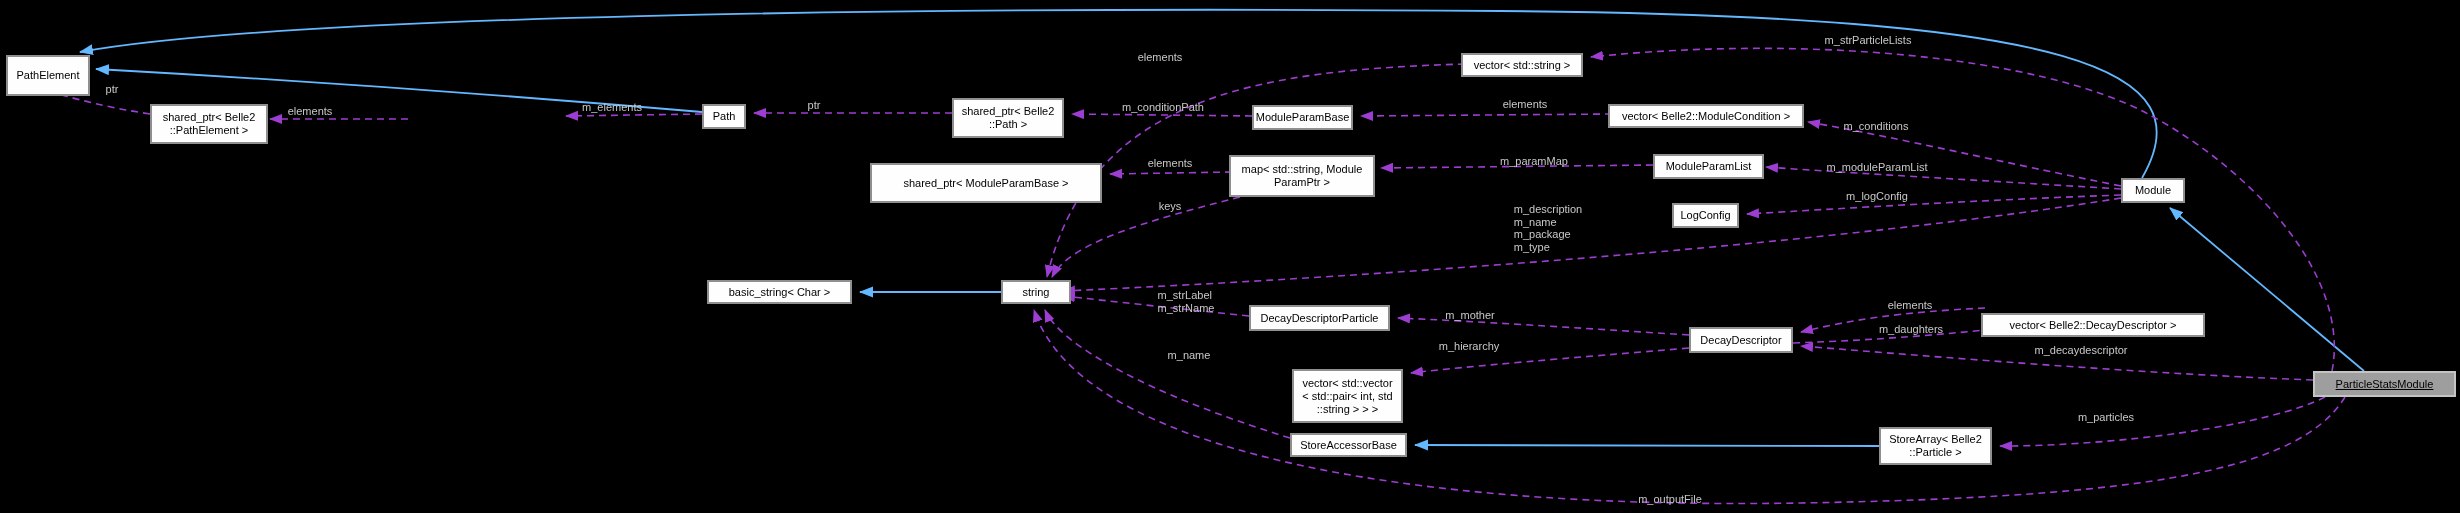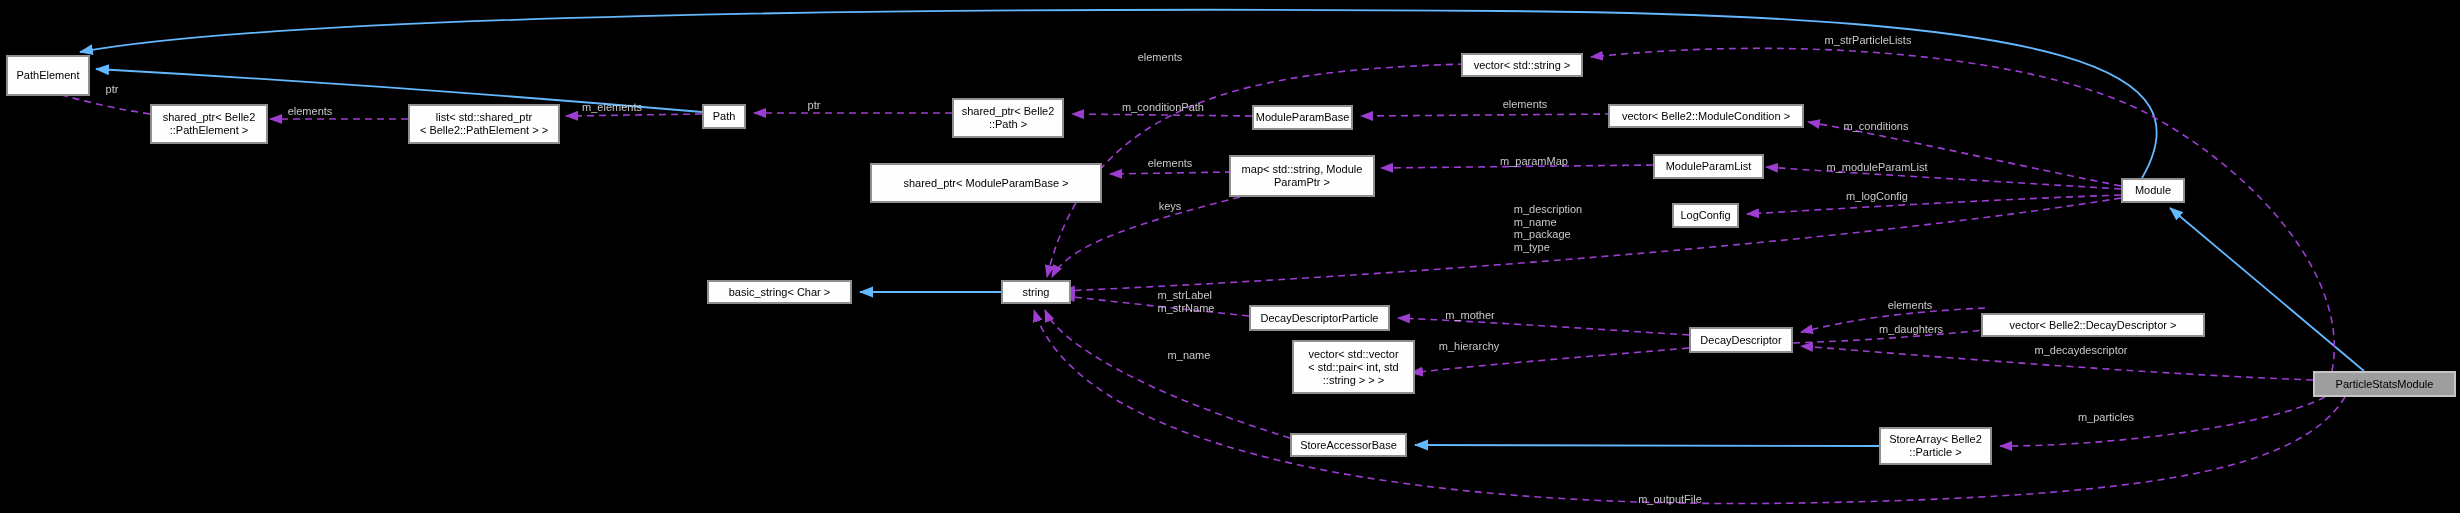--- a/index.html
+++ b/index.html
@@ -18,20 +18,21 @@
     position:absolute;box-sizing:border-box;
     display:flex;align-items:center;justify-content:center;
     background:var(--node-fill,#fff);
     border:2px solid var(--node-border,#8f8f8f);
     color:var(--node-text,#000);
     font-size:11px;line-height:13px;text-align:center;white-space:pre-line;
   }
   .node.hl{
     background:var(--highlight-fill,#9e9e9e);
     border-color:var(--highlight-border,#c2c2c2);
+    text-decoration:underline;
   }
   .elabel{
     position:absolute;transform:translate(-50%,-50%);
     color:var(--label-color,#c8c8c8);
     font-size:11px;line-height:12.5px;text-align:left;white-space:pre-line;
   }
 </style>
 </head>
 <body>
 
@@ -75,40 +76,38 @@
     <path class="e-dash" marker-end="url(#ap)" d="M 1793,343 C 1880,340 1950,334 2013,327"></path>
     <path class="e-dash" marker-end="url(#ap)" d="M 2313,380 C 2150,374 1950,358 1801,346"></path>
     <path class="e-dash" marker-end="url(#ap)" d="M 2325,397 C 2270,425 2120,446 2000,446"></path>
     <path class="e-dash" marker-end="url(#ap)" d="M 2345,397 C 2300,470 2150,497 1800,503 C 1400,510 1080,450 1034,310"></path>
     <path class="e-dash" marker-end="url(#ap)" d="M 2332,371 C 2350,280 2260,175 2150,115 C 2040,55 1800,35 1591,57"></path>
   </svg>
 
   <div class="node" style="left:6px;top:55px;width:84px;height:41px">PathElement</div>
   <div class="node" style="left:150px;top:104px;width:118px;height:40px">shared_ptr&lt; Belle2
 ::PathElement &gt;</div>
-  <div class="node" style="left:408px;top:104px;width:152px;height:40px">list&lt; std::shared_ptr
-&lt; Belle2::PathElement &gt; &gt;</div>
   <div class="node" style="left:702px;top:104px;width:44px;height:25px">Path</div>
   <div class="node" style="left:952px;top:98px;width:112px;height:40px">shared_ptr&lt; Belle2
 ::Path &gt;</div>
   <div class="node" style="left:870px;top:163px;width:232px;height:40px">shared_ptr&lt; ModuleParamBase &gt;</div>
   <div class="node" style="left:1461px;top:53px;width:122px;height:24px">vector&lt; std::string &gt;</div>
   <div class="node" style="left:1252px;top:105px;width:101px;height:25px">ModuleParamBase</div>
   <div class="node" style="left:1608px;top:104px;width:196px;height:24px">vector&lt; Belle2::ModuleCondition &gt;</div>
   <div class="node" style="left:1229px;top:155px;width:146px;height:42px">map&lt; std::string, Module
 ParamPtr &gt;</div>
   <div class="node" style="left:1653px;top:154px;width:111px;height:25px">ModuleParamList</div>
   <div class="node" style="left:1672px;top:203px;width:67px;height:25px">LogConfig</div>
   <div class="node" style="left:2121px;top:178px;width:64px;height:25px">Module</div>
   <div class="node" style="left:707px;top:280px;width:145px;height:24px">basic_string&lt; Char &gt;</div>
   <div class="node" style="left:1001px;top:280px;width:70px;height:24px">string</div>
   <div class="node" style="left:1249px;top:305px;width:141px;height:26px">DecayDescriptorParticle</div>
   <div class="node" style="left:1689px;top:327px;width:104px;height:26px">DecayDescriptor</div>
   <div class="node" style="left:1981px;top:313px;width:224px;height:24px">vector&lt; Belle2::DecayDescriptor &gt;</div>
-  <div class="node" style="left:1292px;top:340px;width:123px;height:54px">vector&lt; std::vector
+  <div class="node" style="left:1292px;top:369px;width:111px;height:54px">vector&lt; std::vector
 &lt; std::pair&lt; int, std
 ::string &gt; &gt; &gt;</div>
   <div class="node" style="left:1290px;top:433px;width:117px;height:24px">StoreAccessorBase</div>
   <div class="node" style="left:1879px;top:427px;width:113px;height:38px">StoreArray&lt; Belle2
 ::Particle &gt;</div>
   <div class="node hl" style="left:2313px;top:371px;width:143px;height:26px">ParticleStatsModule</div>
 
   <span class="elabel" style="left:112px;top:89px">ptr</span>
   <span class="elabel" style="left:310px;top:111px">elements</span>
   <span class="elabel" style="left:612px;top:107px">m_elements</span>

